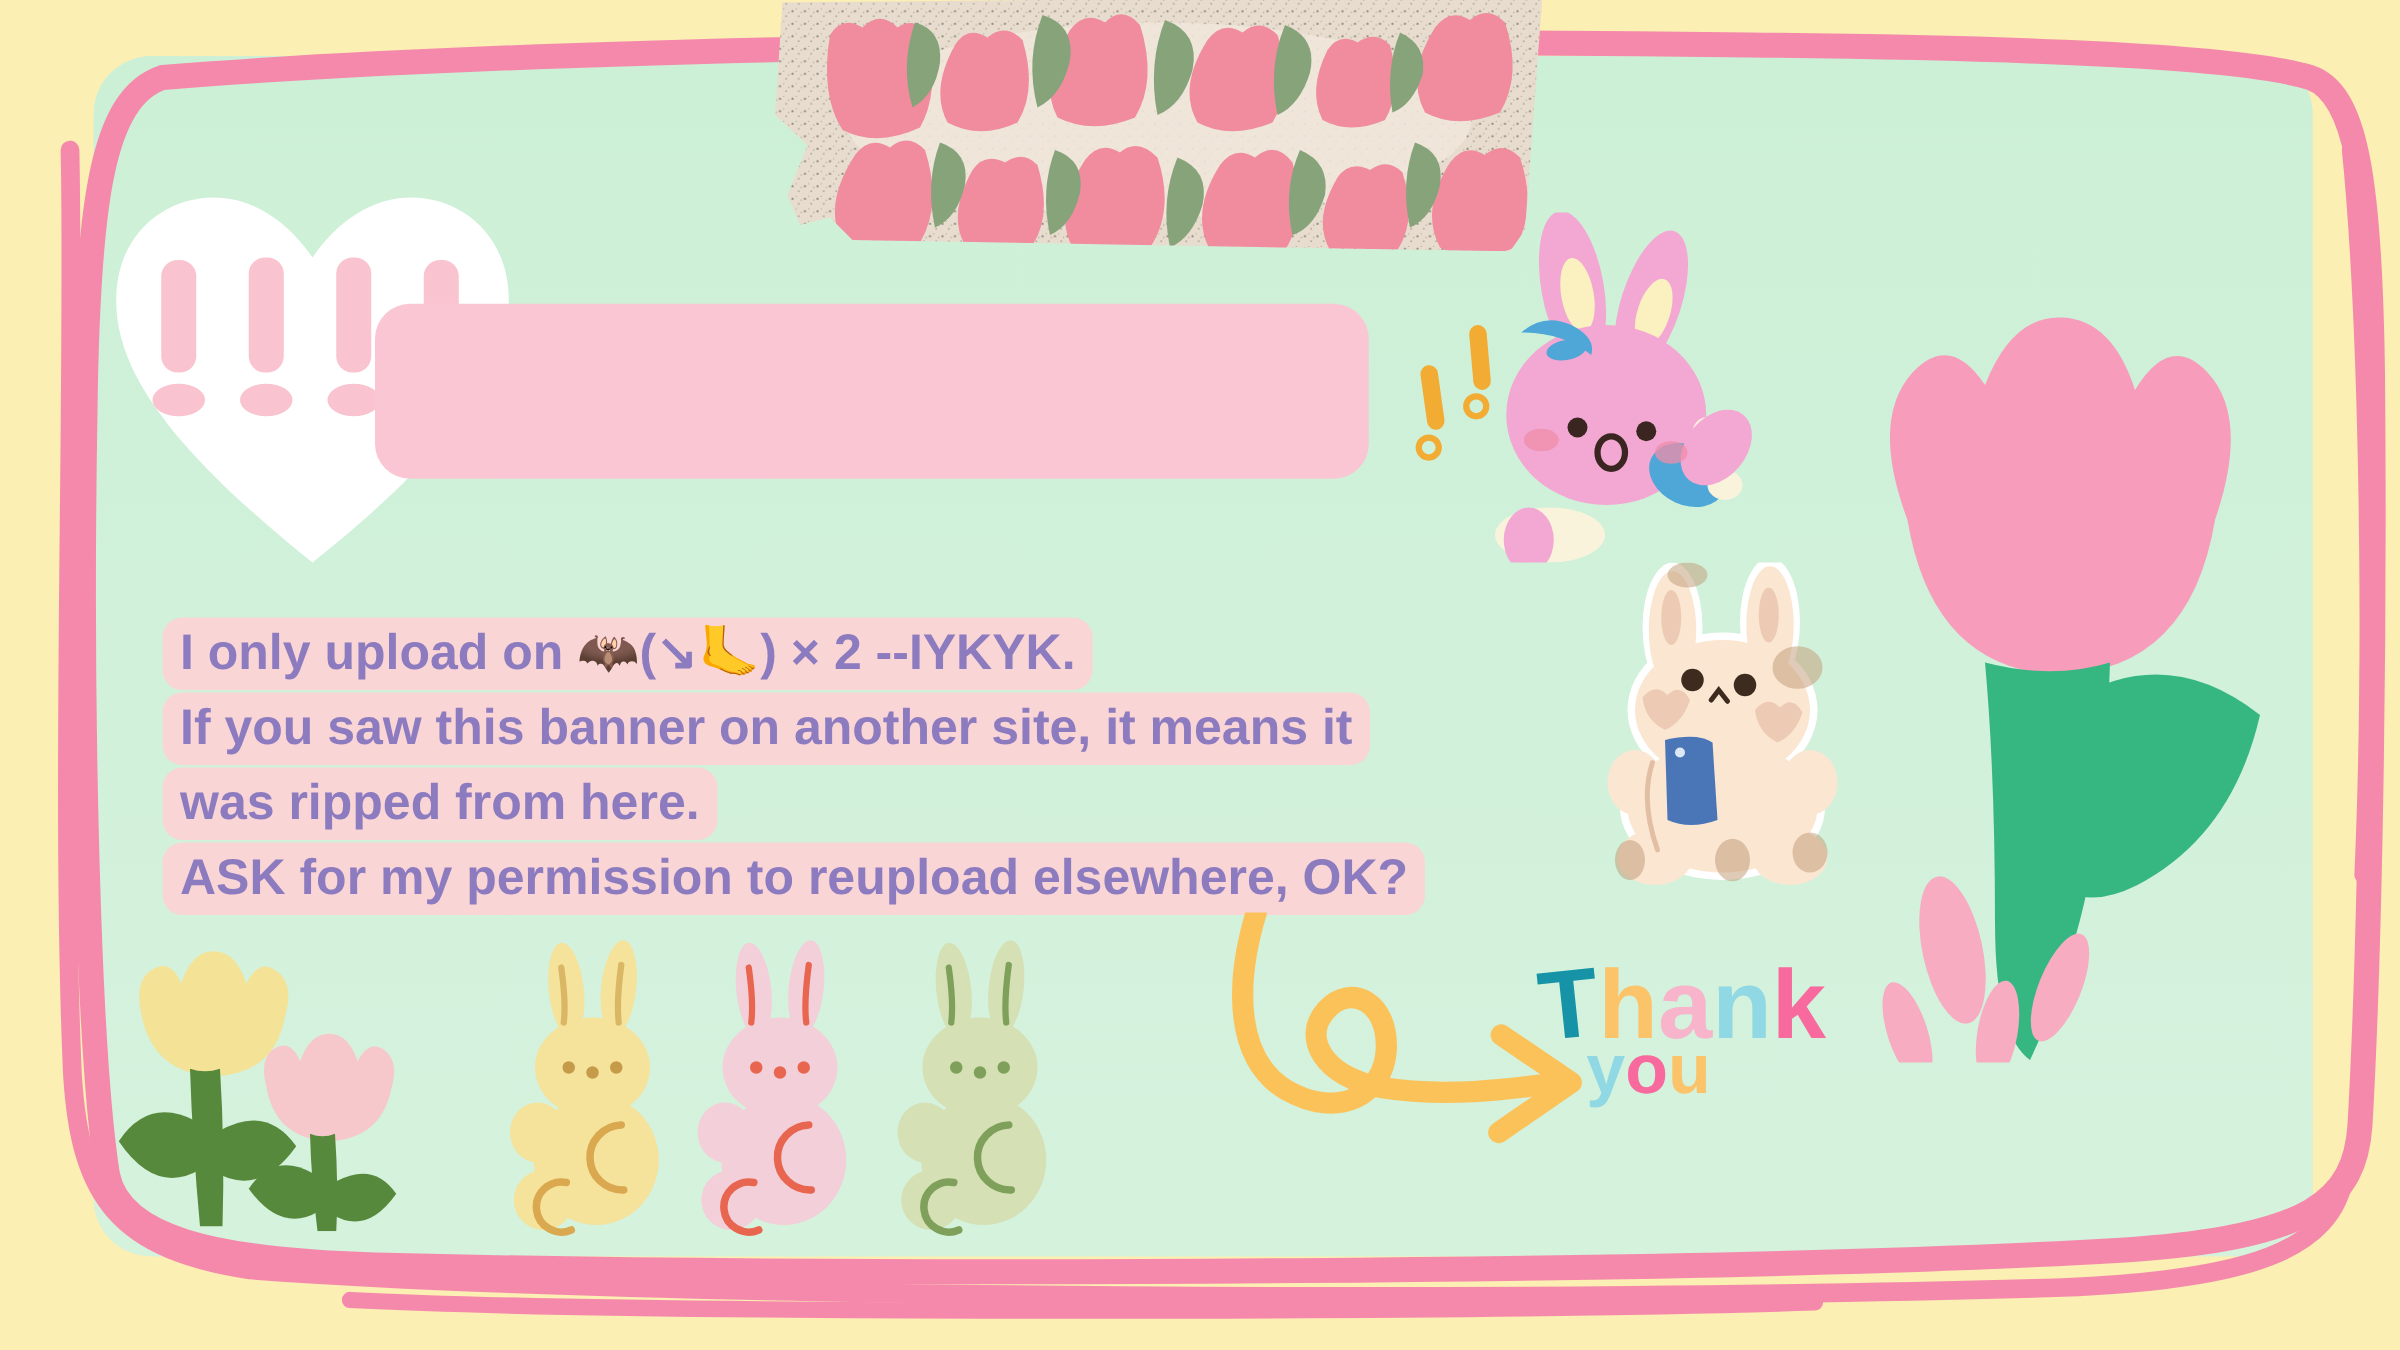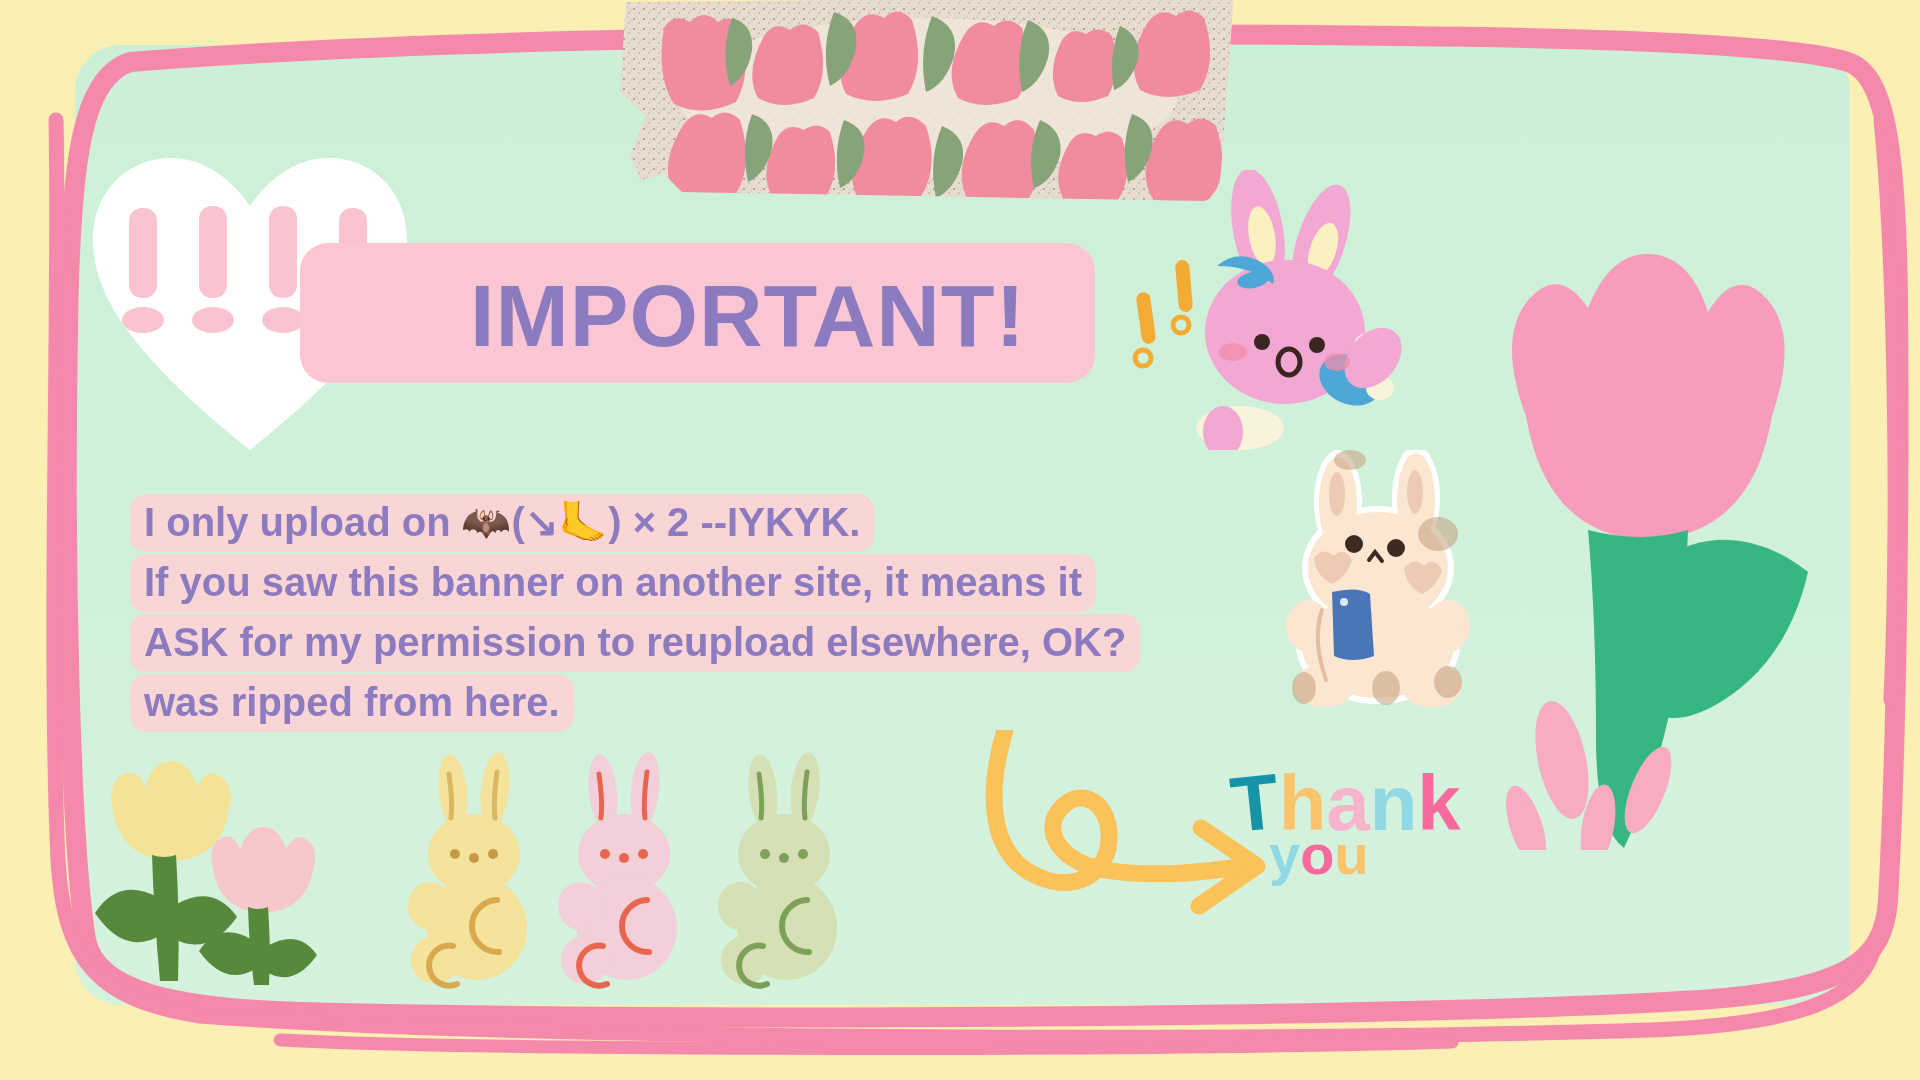--- a/index.html
+++ b/index.html
@@ -158,27 +158,26 @@
       <rect x="114" y="66" width="28" height="92" rx="13"></rect>
       <ellipse cx="128" cy="180" rx="21" ry="13"></ellipse>
       <rect x="184" y="66" width="28" height="92" rx="13"></rect>
       <ellipse cx="198" cy="180" rx="21" ry="13"></ellipse>
       <rect x="254" y="68" width="28" height="90" rx="13"></rect>
       <ellipse cx="268" cy="180" rx="21" ry="13"></ellipse>
     </g>
   </svg>
 
   <div class="important-band"></div>
-  <div class="important-text">IMPORTANT!</div>
 
   <div class="body-block">
     <div class="line"><span class="hl">I only upload on 🦇(↘🦶) × 2 --IYKYK.</span></div>
     <div class="line"><span class="hl">If you saw this banner on another site, it means it</span></div>
+    <div class="line"><span class="hl">was ripped from here.</span></div>
     <div class="line"><span class="hl">ASK for my permission to reupload elsewhere, OK?</span></div>
-    <div class="line"><span class="hl">was ripped from here.</span></div>
   </div>
 
   <svg class="abs" style="left:1125px;top:170px;width:290px;height:280px;" viewBox="0 0 290 280">
     <g fill="#F2AB33">
       <rect x="14" y="122" width="14" height="52" rx="7" transform="rotate(-8 21 148)"></rect>
       <circle cx="18" cy="188" r="8" fill="none" stroke="#F2AB33" stroke-width="5"></circle>
       <rect x="52" y="90" width="14" height="52" rx="7" transform="rotate(-5 59 116)"></rect>
       <circle cx="56" cy="155" r="8" fill="none" stroke="#F2AB33" stroke-width="5"></circle>
     </g>
     <g>

